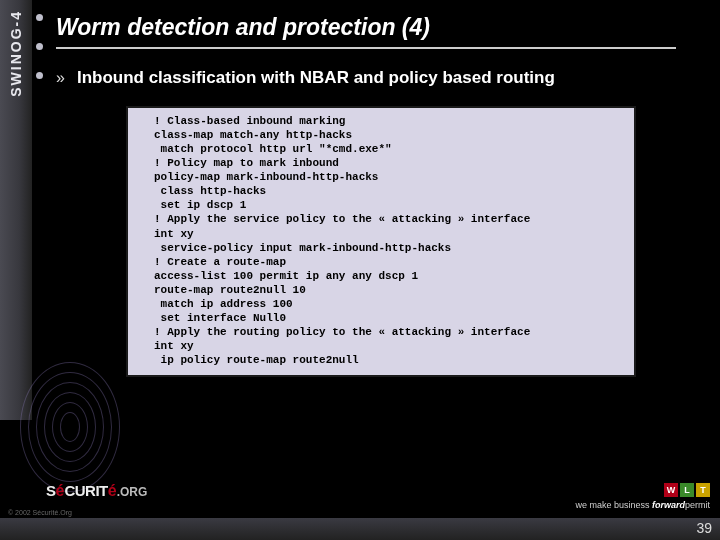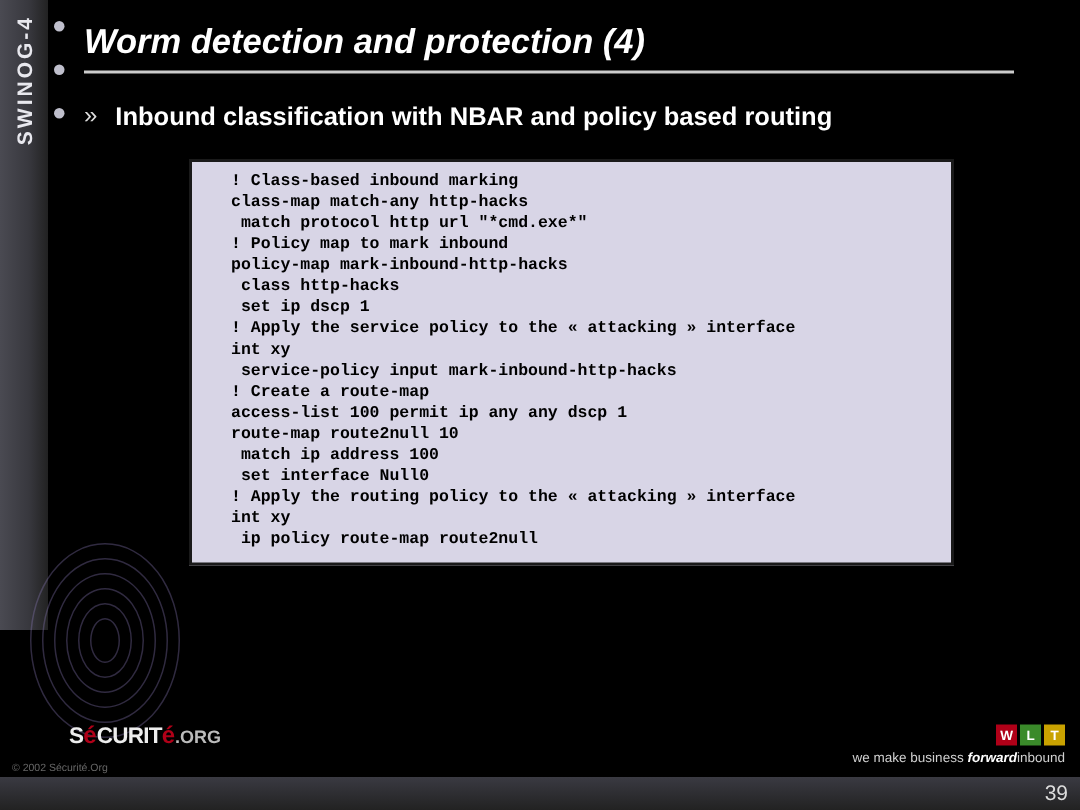--- a/index.html
+++ b/index.html
@@ -205,18 +205,18 @@
 
 <div class="copyright">© 2002 Sécurité.Org</div>
 
 <div class="footer-right">
   <div class="squares">
     <div class="sq r">W</div>
     <div class="sq g">L</div>
     <div class="sq y">T</div>
   </div>
   <div class="tagline">
-    <span>we make business </span><em>forward</em><span>inbound</span>
+    <span>we make business </span><em>forward</em><span>permit</span>
   </div>
 </div>
 
 <div class="footer-bar"></div>
 <div class="pagenum">39</div>
 
 </body></html>

